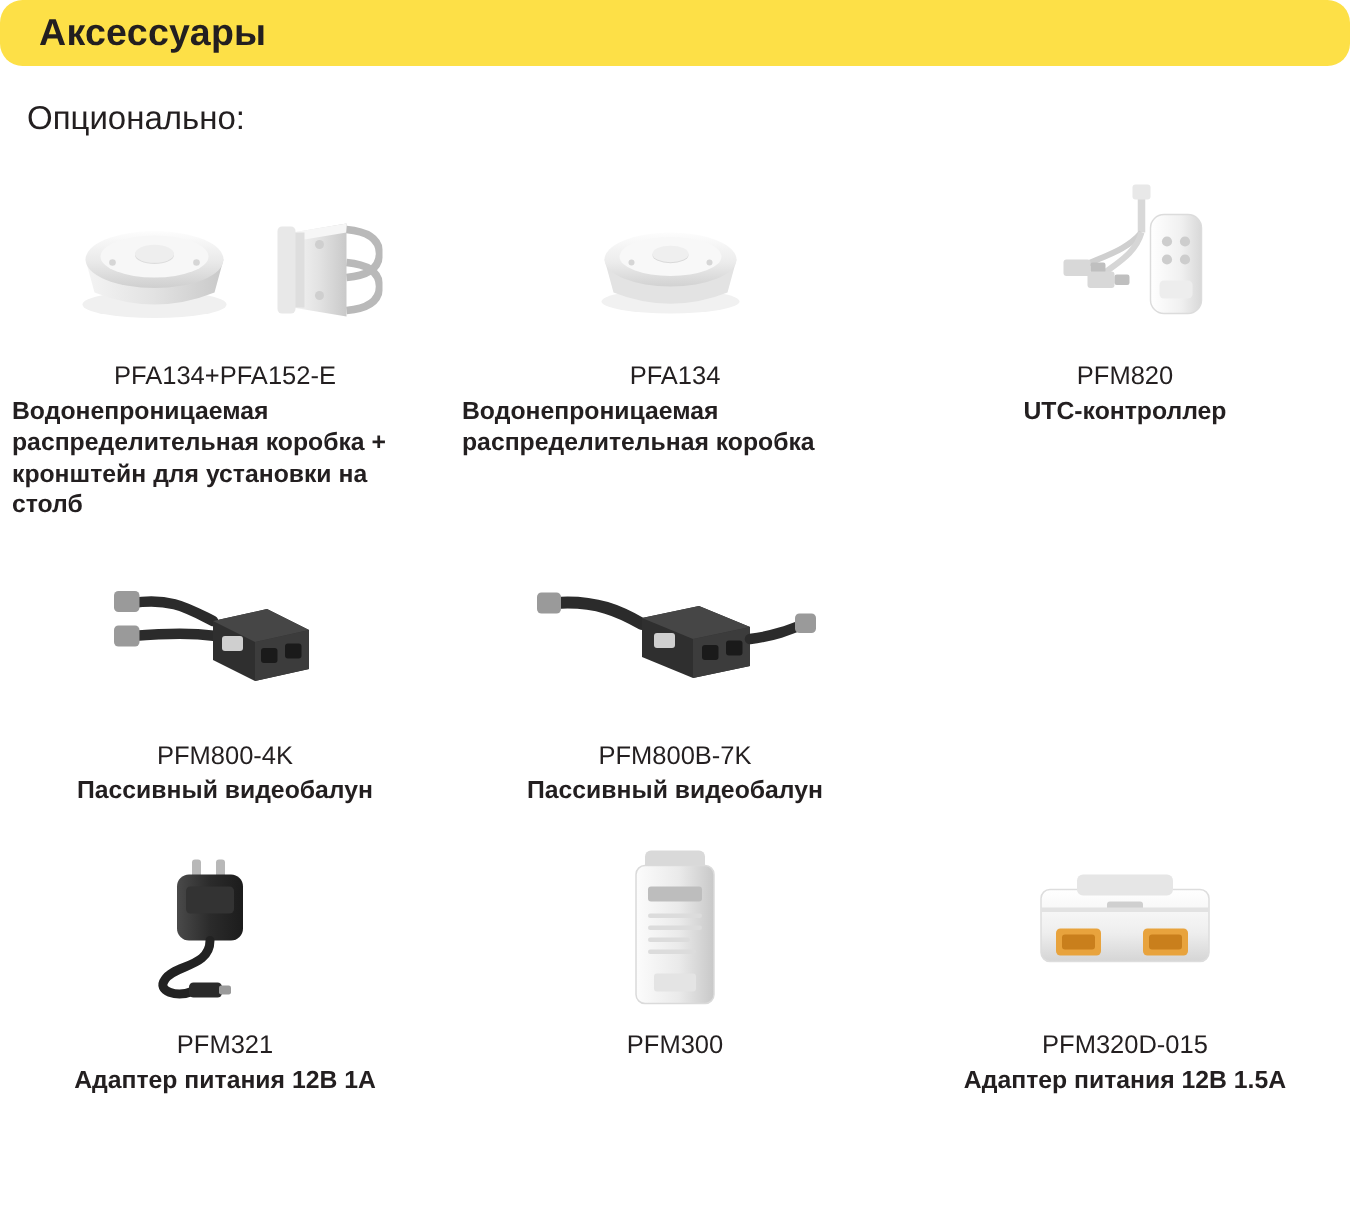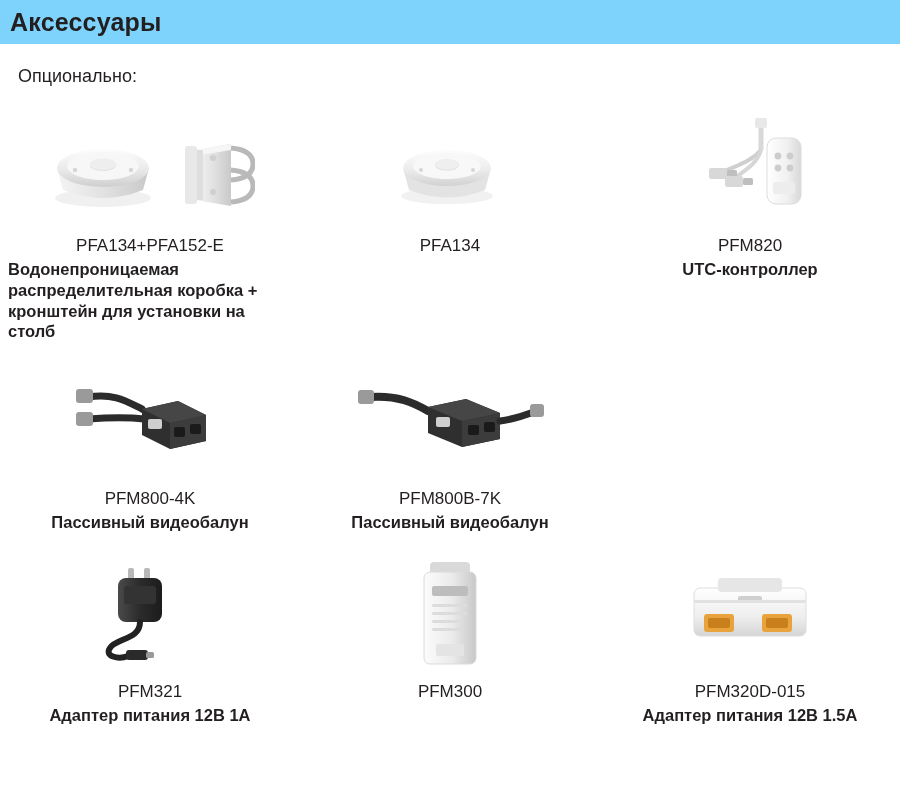--- a/index.html
+++ b/index.html
@@ -13,37 +13,38 @@
     font-family: "Liberation Sans", sans-serif;
     color: #231f20;
     overflow: hidden;
   }
   .page {
     position: relative;
     width: 900px;
     height: 808px;
   }
   .section-header {
-    background: #7dd3fc;
+    background: #fde047;
     height: 44px;
     display: flex;
     align-items: center;
-    padding-left: 10px;
+    padding-left: 26px;
     box-sizing: border-box;
+    border-radius: 15px;
   }
   .section-header h1 {
     margin: 0;
     font-size: 25px;
     font-weight: bold;
     letter-spacing: 0.2px;
     color: #231f20;
   }
   .subtitle {
     margin: 22px 8px 0 18px;
-    font-size: 18px;
+    font-size: 22px;
     color: #231f20;
   }
   .grid {
     margin-top: 18px;
     display: flex;
     flex-direction: column;
   }
   .row {
     display: flex;
     width: 900px;
@@ -152,20 +153,21 @@
             <path d="M28 58 L34 80 Q72 95 110 80 L116 58 Z" fill="#e3e3e3"></path>
             <ellipse cx="72" cy="58" rx="44" ry="18" fill="url(#g3)"></ellipse>
             <ellipse cx="72" cy="56" rx="34" ry="13" fill="#f8f8f8"></ellipse>
             <ellipse cx="72" cy="55" rx="12" ry="5.5" fill="#d9d9d9"></ellipse>
             <ellipse cx="72" cy="54.3" rx="12" ry="5.5" fill="#efefef"></ellipse>
             <circle cx="46" cy="60" r="2" fill="#d6d6d6"></circle>
             <circle cx="98" cy="60" r="2" fill="#d6d6d6"></circle>
           </svg>
         </div>
         <div class="cap-code">PFA134</div>
+        <div class="cap-desc">Водонепроницаемая распределительная коробка</div>
       </div>
 
       <div class="cell">
         <div class="art">
           <svg width="170" height="110" viewBox="0 0 170 110">
             <defs>
               <linearGradient id="g4" x1="0" y1="0" x2="1" y2="0">
                 <stop offset="0" stop-color="#ffffff"></stop>
                 <stop offset="0.6" stop-color="#f0f0f0"></stop>
                 <stop offset="1" stop-color="#d8d8d8"></stop>

